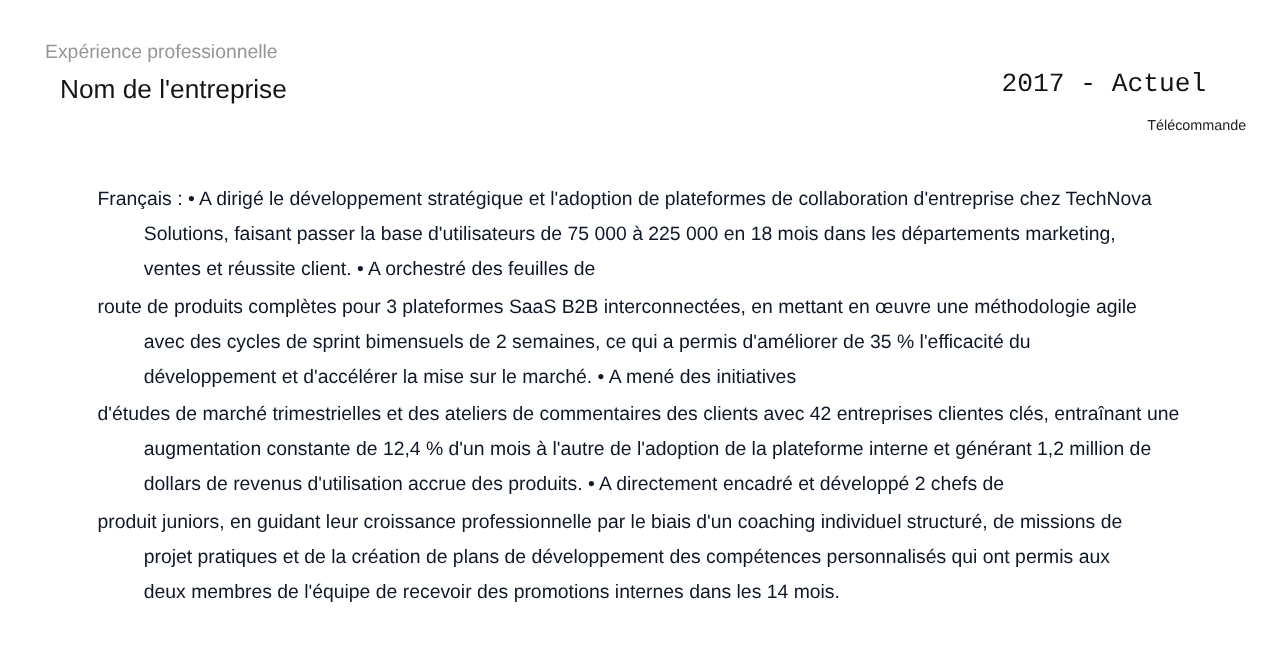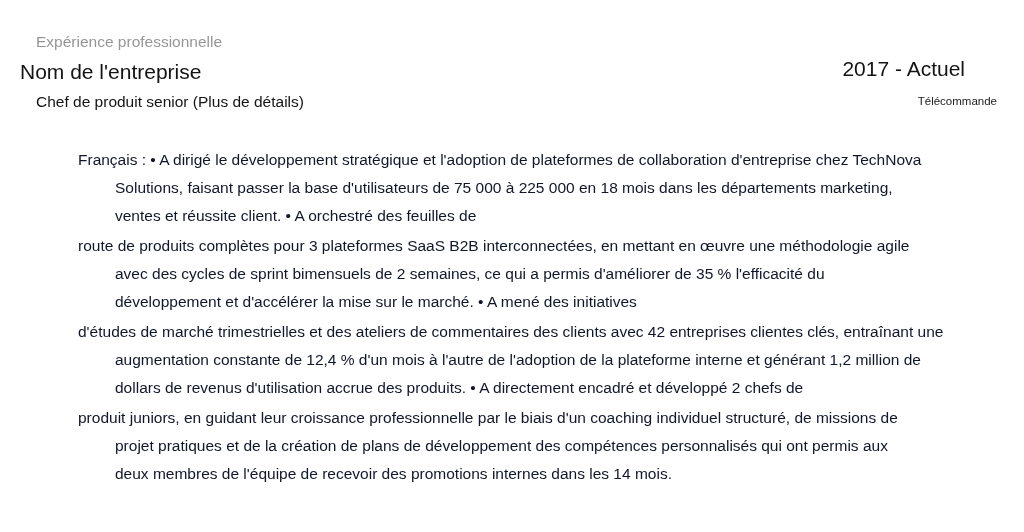--- a/index.html
+++ b/index.html
@@ -18,21 +18,21 @@
   }
   .section-label {
     position: absolute;
     left: 36px;
     top: 33px;
     font-size: 15.5px;
     color: #969696;
   }
   .company-name {
     position: absolute;
-    left: 20px;
+    left: 48px;
     top: 60px;
     font-size: 21px;
     color: #141414;
   }
   .subtitle {
     position: absolute;
     left: 36px;
     top: 93px;
     font-size: 15.5px;
     color: #141414;
@@ -41,20 +41,21 @@
     color: #141414;
     cursor: pointer;
   }
   .date-range {
     position: absolute;
     right: 59px;
     top: 57px;
     font-size: 21px;
     color: #141414;
     text-align: center;
+    font-family: Liberation Mono, monospace;
   }
   .location {
     position: absolute;
     right: 27px;
     top: 95px;
     font-size: 11.5px;
     color: #222222;
     text-align: right;
   }
   .body-text {
@@ -75,24 +76,20 @@
 </style>
 </head>
 <body>
 
 <div class="page">
 
   <div class="section-label">Expérience professionnelle</div>
 
   <div class="company-name">Nom de l'entreprise</div>
 
-  <div class="subtitle">
-    <span>Chef de produit senior</span>
-    <span class="details-toggle">(Plus de détails)</span>
-  </div>
 
   <div class="date-range">2017 - Actuel</div>
 
   <div class="location">Télécommande</div>
 
   <div class="body-text">
     <p class="para">Français : • A dirigé le développement stratégique et l'adoption de plateformes de collaboration d'entreprise chez TechNova
 Solutions, faisant passer la base d'utilisateurs de 75 000 à 225 000 en 18 mois dans les départements marketing,
 ventes et réussite client. • A orchestré des feuilles de</p>
     <p class="para">route de produits complètes pour 3 plateformes SaaS B2B interconnectées, en mettant en œuvre une méthodologie agile

